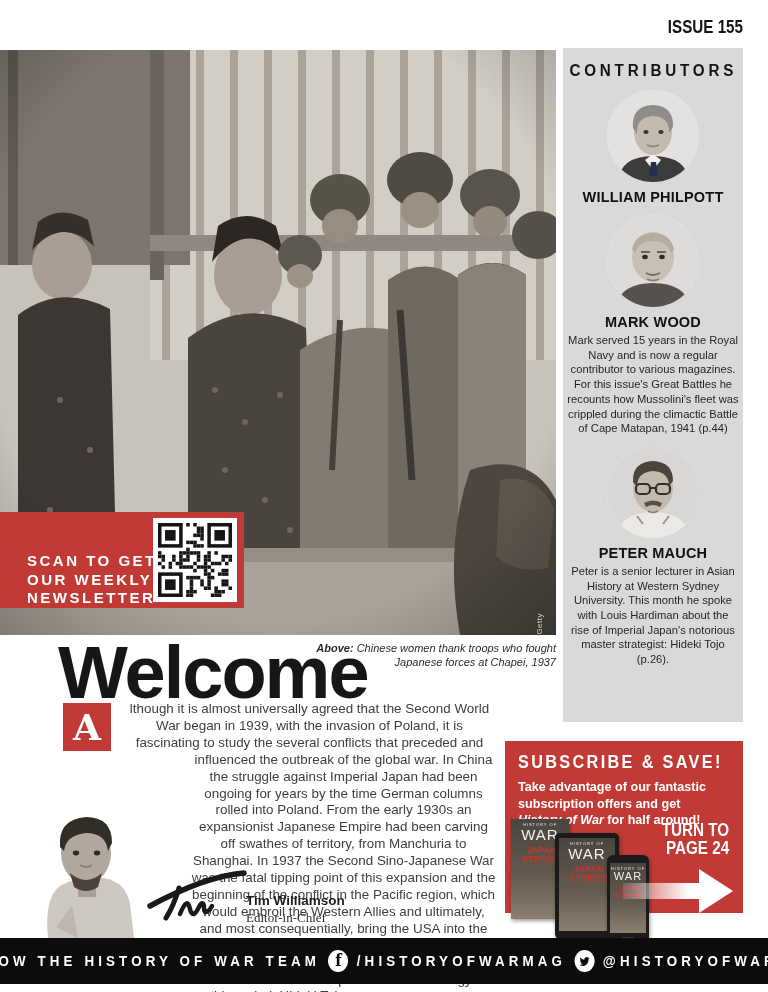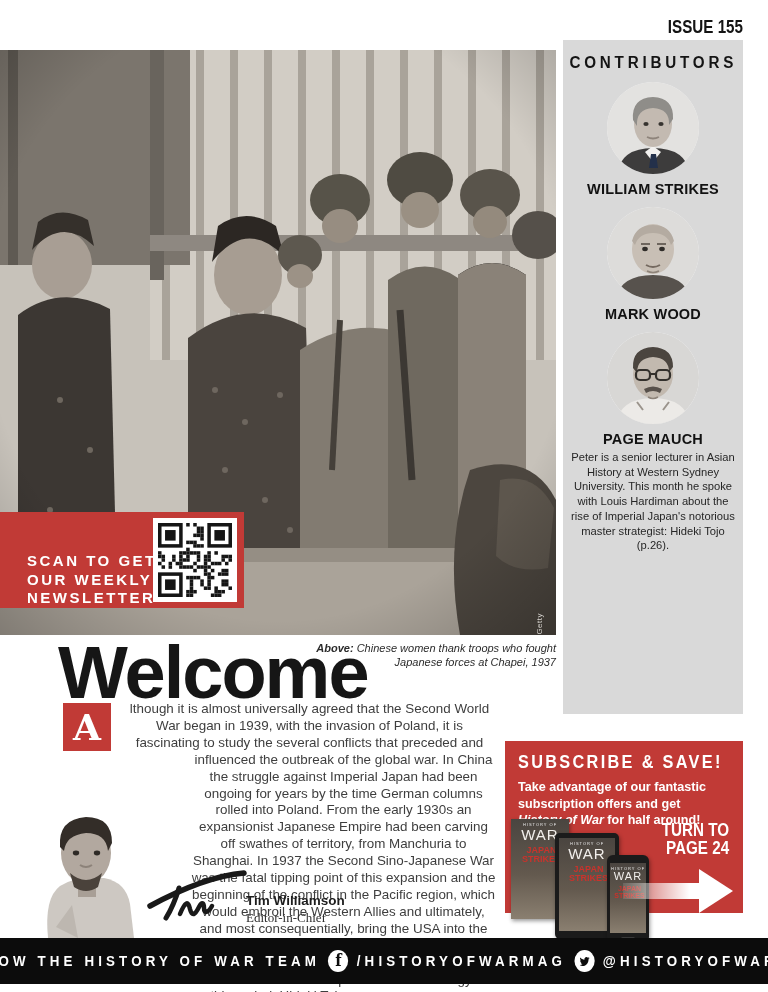--- a/index.html
+++ b/index.html
@@ -40,21 +40,21 @@
              display:flex; align-items:center; justify-content:center; margin:2px 12px 4px 0; }
   .portrait-spacer { float:left; clear:left; width:128px; height:160px; margin-top:44px; }
 
   .tim-photo { position:absolute; left:26px; top:797px; width:112px; height:141px; }
   .signature { position:absolute; left:146px; top:864px; width:102px; height:66px; }
   .editor { position:absolute; left:246px; top:893px; }
   .editor .name { font-size:13.5px; font-weight:bold; color:#1d1d1d; }
   .editor .role { font-size:13px; color:#2e2e2e; margin-top:2px;font-family:Liberation Serif, serif; }
 
   
-  .contributors { position:absolute; left:563px; top:40px; width:180px; height:674px;
+  .contributors { position:absolute; left:563px; top:48px; width:180px; height:674px;
                   background:#d9d9d9; display:flex; flex-direction:column; align-items:center; }
   .contrib-head { margin-top:14px; font-size:16px; font-weight:bold; color:#141414;
                   letter-spacing:4px; transform:scaleX(.95); }
   .person { display:flex; flex-direction:column; align-items:center; margin-top:10px; }
   .avatar { width:92px; height:92px; border-radius:50%; overflow:hidden; background:#efefef; }
   .avatar svg { display:block; }
   .person .pname { margin-top:7px; font-size:14.5px; font-weight:bold; color:#121212;
                    letter-spacing:.2px; }
   .person .pbio { margin-top:3px; width:172px; font-size:11.2px; line-height:14.7px;
                   color:#262626; text-align:center; }
@@ -367,56 +367,57 @@
           <path d="M10 92 q4 -26 36 -26 q33 0 37 26 z" fill="#3d3c3c"></path>
           <path d="M38 70 l8 10 8 -10 -8 -6 z" fill="#f2f1ef"></path>
           <path d="M44 72 h5 l2 14 h-9 z" fill="#23304a"></path>
           <ellipse cx="46" cy="42" rx="19" ry="23" fill="#c3bab1"></ellipse>
           <path d="M26 38 q-2 -22 20 -23 q21 1 20 22 l-4 6 q1 -16 -16 -17 q-17 1 -16 18 z" fill="#8f8d89"></path>
           <ellipse cx="39" cy="42" rx="2.6" ry="2" fill="#36332f"></ellipse>
           <ellipse cx="54" cy="42" rx="2.6" ry="2" fill="#36332f"></ellipse>
           <path d="M40 55 q6 3 12 0" stroke="#8e847b" stroke-width="1.8" fill="none"></path>
         </svg>
       </div>
-      <div class="pname">WILLIAM STRIKES</div>
+      <div class="pname">WILLIAM PHILPOTT</div>
     </div>
 
     <div class="person">
       <div class="avatar">
         <svg width="92" height="92" viewBox="0 0 92 92">
           <circle cx="46" cy="46" r="46" fill="#dddcda"></circle>
           <path d="M8 92 q6 -24 38 -24 q32 0 38 24 z" fill="#57524d"></path>
           <ellipse cx="46" cy="42" rx="21" ry="25" fill="#c8bfb5"></ellipse>
           <path d="M25 34 q4 -16 21 -16 q17 0 21 16 l-3 4 q-4 -12 -18 -12 q-14 0 -18 12 z" fill="#b4aba1"></path>
           <ellipse cx="38" cy="42" rx="2.8" ry="2.2" fill="#2f2c29"></ellipse>
           <ellipse cx="55" cy="42" rx="2.8" ry="2.2" fill="#2f2c29"></ellipse>
           <path d="M34 37 h9 M50 37 h9" stroke="#6e665e" stroke-width="2" fill="none"></path>
           <path d="M39 58 q7 4 14 0" stroke="#74695f" stroke-width="2" fill="none"></path>
           <path d="M40 64 q6 3 12 0" stroke="#8d8379" stroke-width="1.5" fill="none"></path>
         </svg>
       </div>
       <div class="pname">MARK WOOD</div>
+      <div class="pbio">Mark served 15 years in the Royal Navy and is now a regular contributor to various magazines. For this issue's Great Battles he recounts how Mussolini's fleet was crippled during the climactic Battle of Cape Matapan, 1941 (p.44)</div>
     </div>
 
     <div class="person">
       <div class="avatar">
         <svg width="92" height="92" viewBox="0 0 92 92">
           <circle cx="46" cy="46" r="46" fill="#d8d7d5"></circle>
           <path d="M8 92 q6 -26 38 -26 q32 0 38 26 z" fill="#eceae7"></path>
           <path d="M30 70 l6 8 M62 70 l-6 8" stroke="#9b948c" stroke-width="2"></path>
           <ellipse cx="46" cy="42" rx="20" ry="24" fill="#c2b9af"></ellipse>
           <path d="M26 36 q-1 -20 20 -21 q20 1 20 20 l-4 5 q0 -14 -16 -15 q-16 1 -16 16 z" fill="#4b453f"></path>
           <rect x="29" y="38" width="14" height="10" rx="4" fill="none" stroke="#33302c" stroke-width="2.2"></rect>
           <rect x="49" y="38" width="14" height="10" rx="4" fill="none" stroke="#33302c" stroke-width="2.2"></rect>
           <path d="M43 42 h6" stroke="#33302c" stroke-width="2.2"></path>
           <path d="M37 57 q9 -5 18 0 l-2 4 q-7 -4 -14 0 z" fill="#57504a"></path>
           <path d="M41 65 q5 3 10 0" stroke="#8d8379" stroke-width="1.6" fill="none"></path>
         </svg>
       </div>
-      <div class="pname">PAGE MAUCH</div>
+      <div class="pname">PETER MAUCH</div>
       <div class="pbio">Peter is a senior lecturer in Asian History at Western Sydney University. This month he spoke with Louis Hardiman about the rise of Imperial Japan's notorious master strategist: Hideki Tojo (p.26).</div>
     </div>
   </div>
 
   <div class="subscribe">
     <div class="sub-title">SUBSCRIBE &amp; SAVE!</div>
     <div class="sub-body">
       <span>Take advantage of our fantastic subscription offers and get </span><i>History of War</i><span> for half around!</span>
     </div>
 

